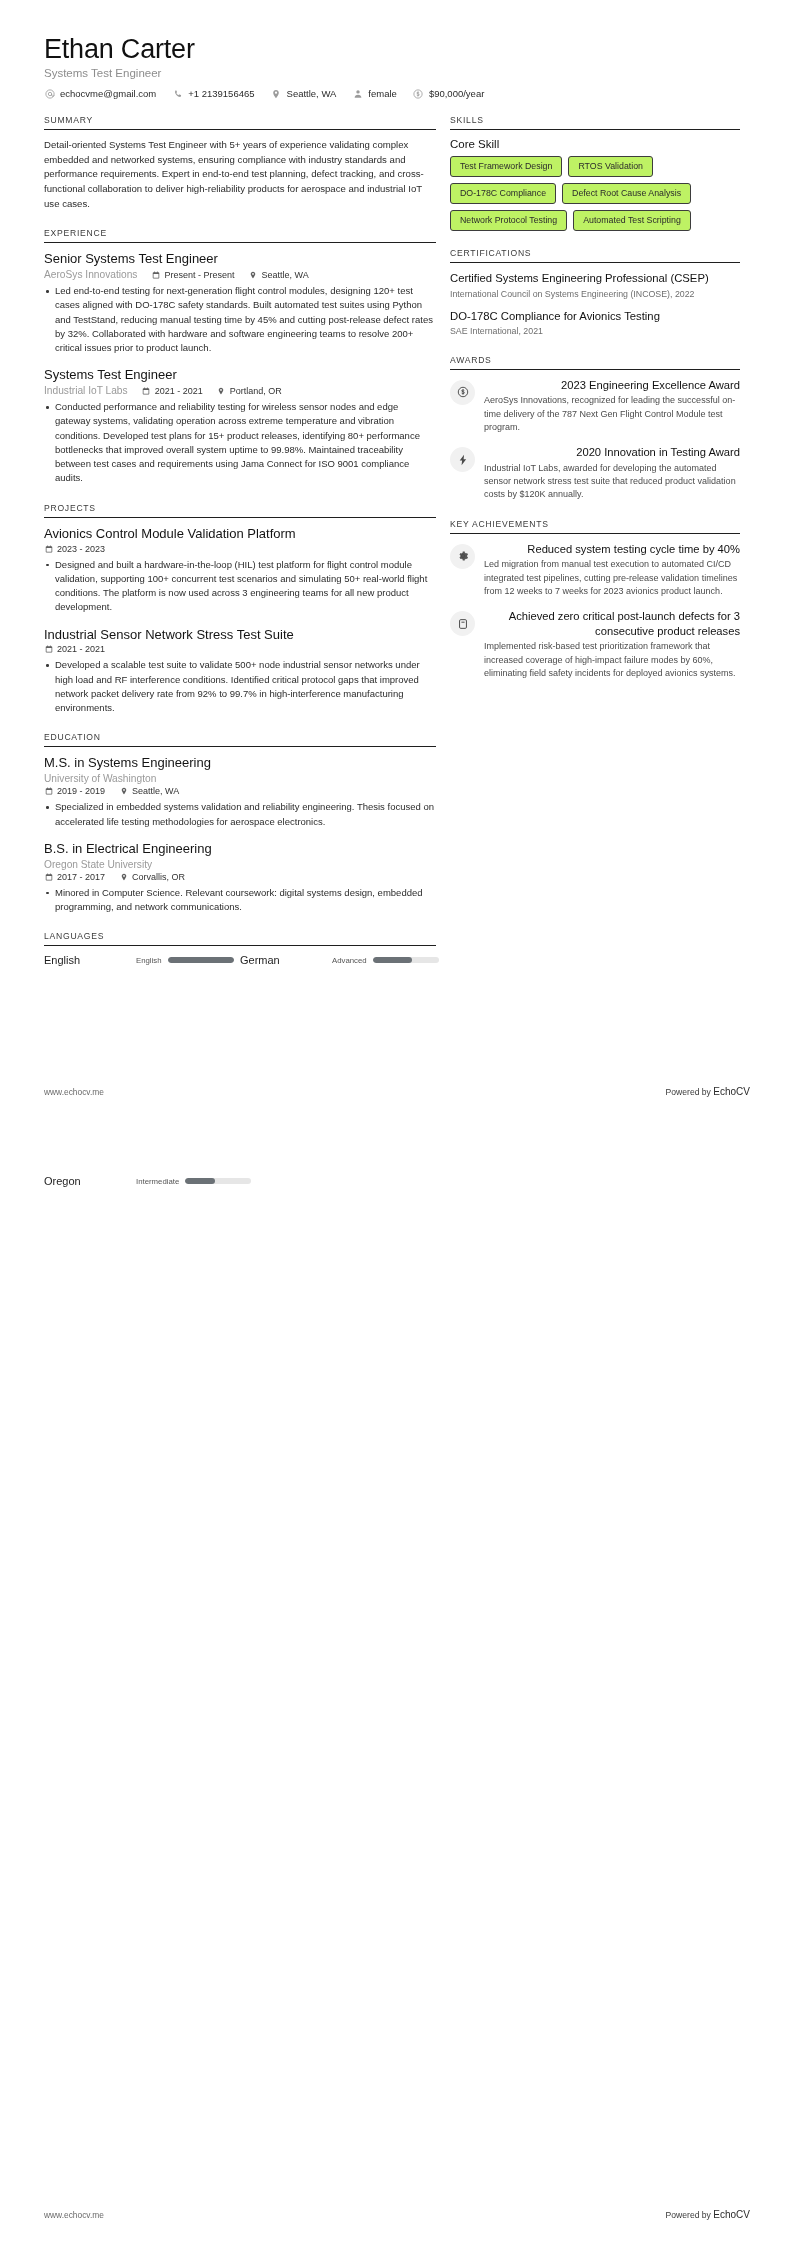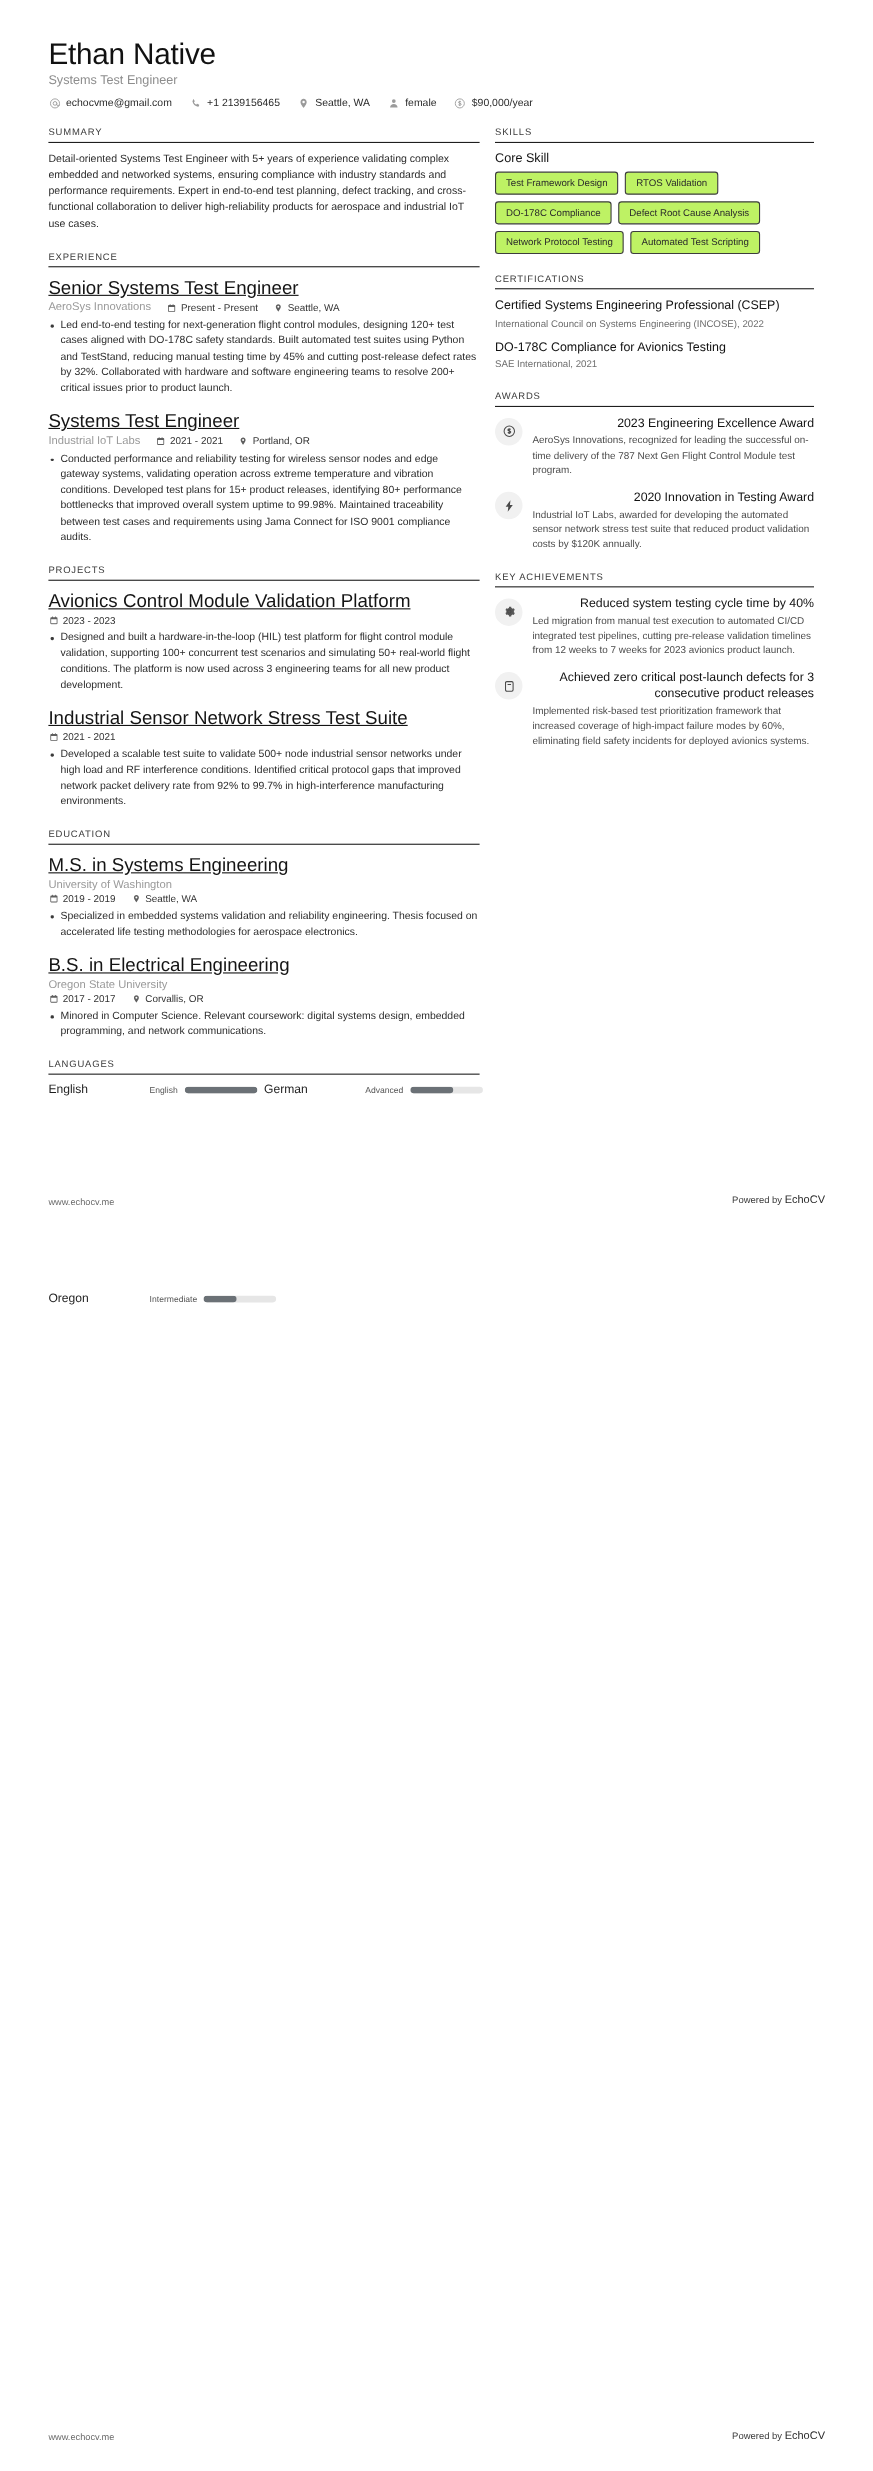--- a/index.html
+++ b/index.html
@@ -87,26 +87,25 @@
   .body-text {
     font-size: 9.6px;
     line-height: 1.52;
     color: #2c2c2c;
   }
 
   
   .entry { margin-bottom: 12px; }
   .entry:last-child { margin-bottom: 0; }
   .entry-title {
-    font-size: 17px;
+    font-size: 13px;
     font-weight: 400;
     color: #141414;
     line-height: 1.3;
     margin-bottom: 1px;
-    text-decoration: underline;
   }
   .entry-meta {
     display: flex;
     align-items: center;
     flex-wrap: wrap;
     margin-bottom: 4px;
   }
   .entry-org {
     font-size: 10.2px;
     color: #9a9a9a;
@@ -258,21 +257,21 @@
   .footer-brand b { font-weight: 400; font-size: 10px; color: #2a2a2a; }
 
   .page2-inner { padding-top: 18px; }
 </style>
 </head>
 <body>
 
 <div class="page">
 
   <div class="hdr">
-    <div class="hdr-name">Ethan Native</div>
+    <div class="hdr-name">Ethan Carter</div>
     <div class="hdr-role">Systems Test Engineer</div>
     <div class="hdr-contacts">
 
       <span class="contact">
         <span class="ci">
           <svg width="10" height="10" viewBox="0 0 16 16" fill="none" stroke="currentColor" stroke-width="1.3">
             <circle cx="8" cy="8" r="6.6"></circle>
               <circle cx="8" cy="8" r="2.7"></circle>
               <path d="M10.7 8v2.1a2 2 0 0 0 3.9 0"></path>
           </svg>

